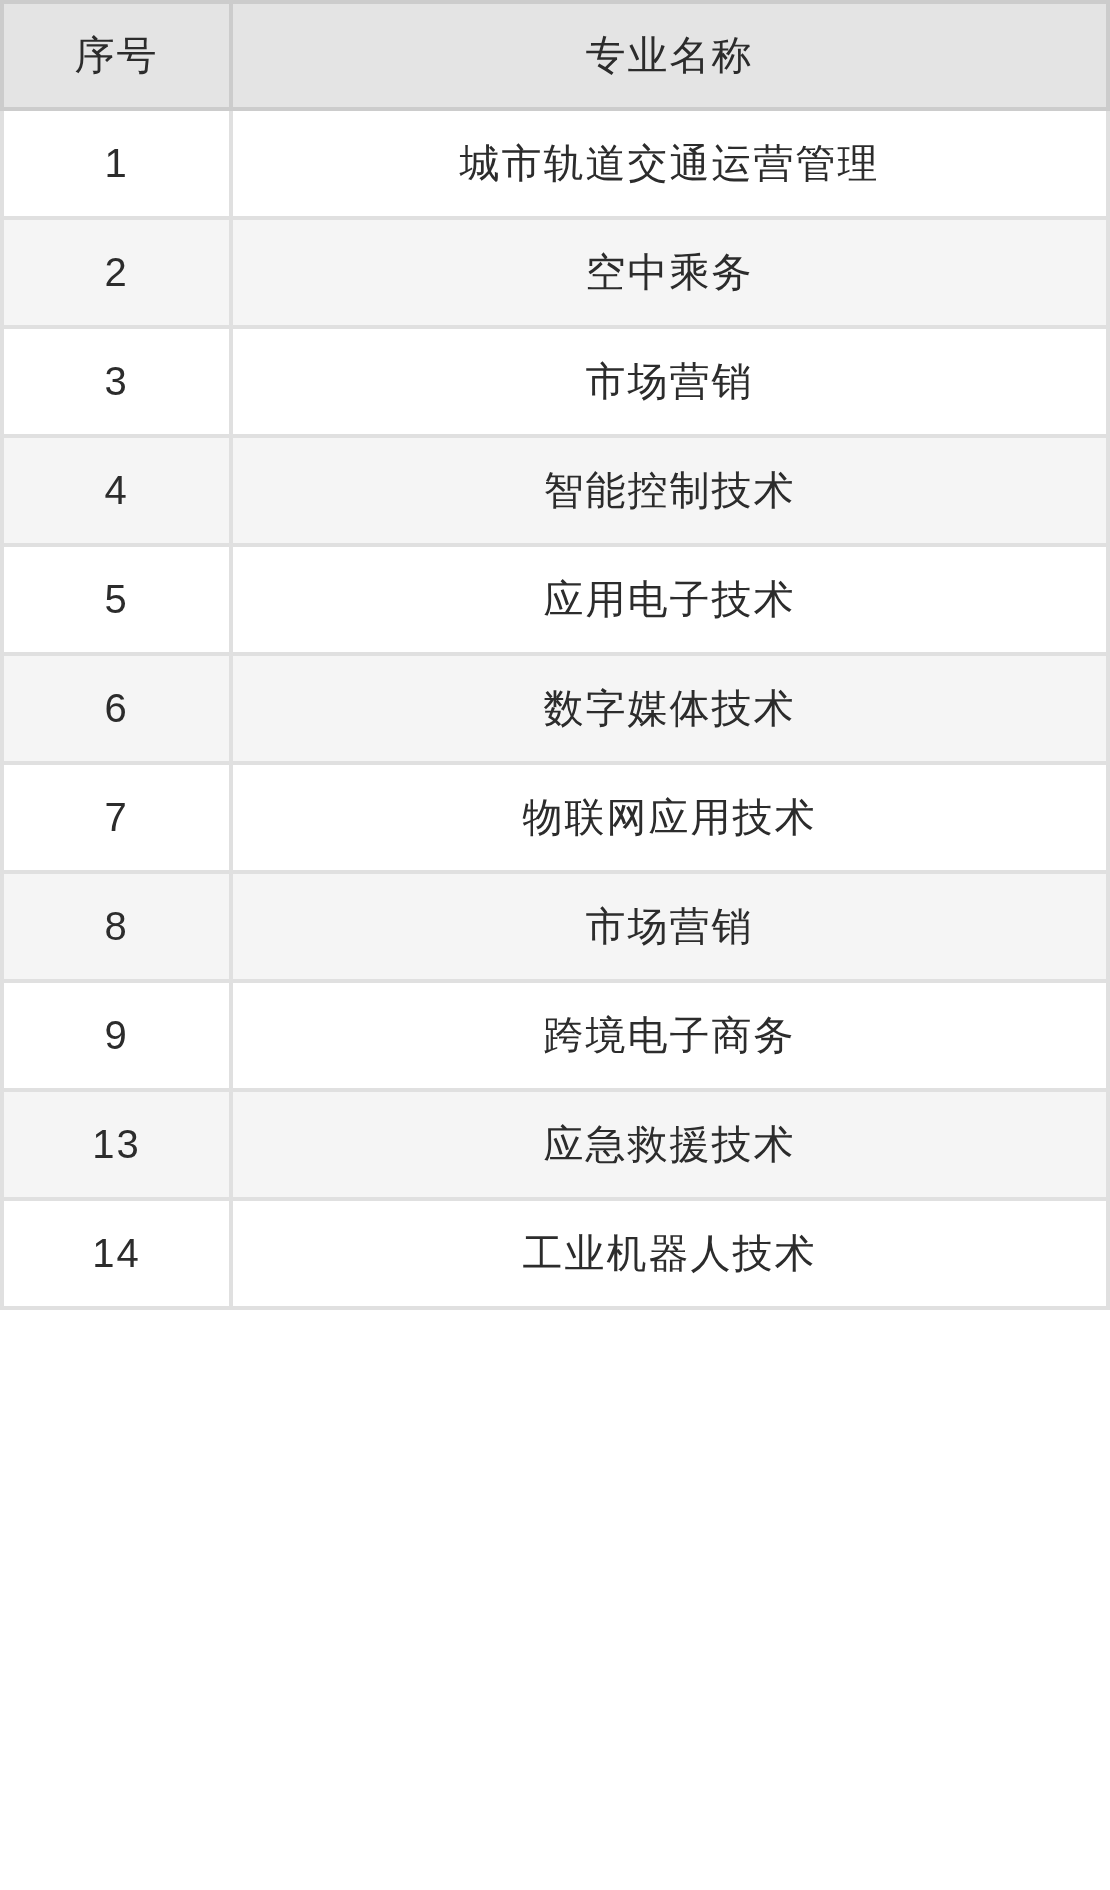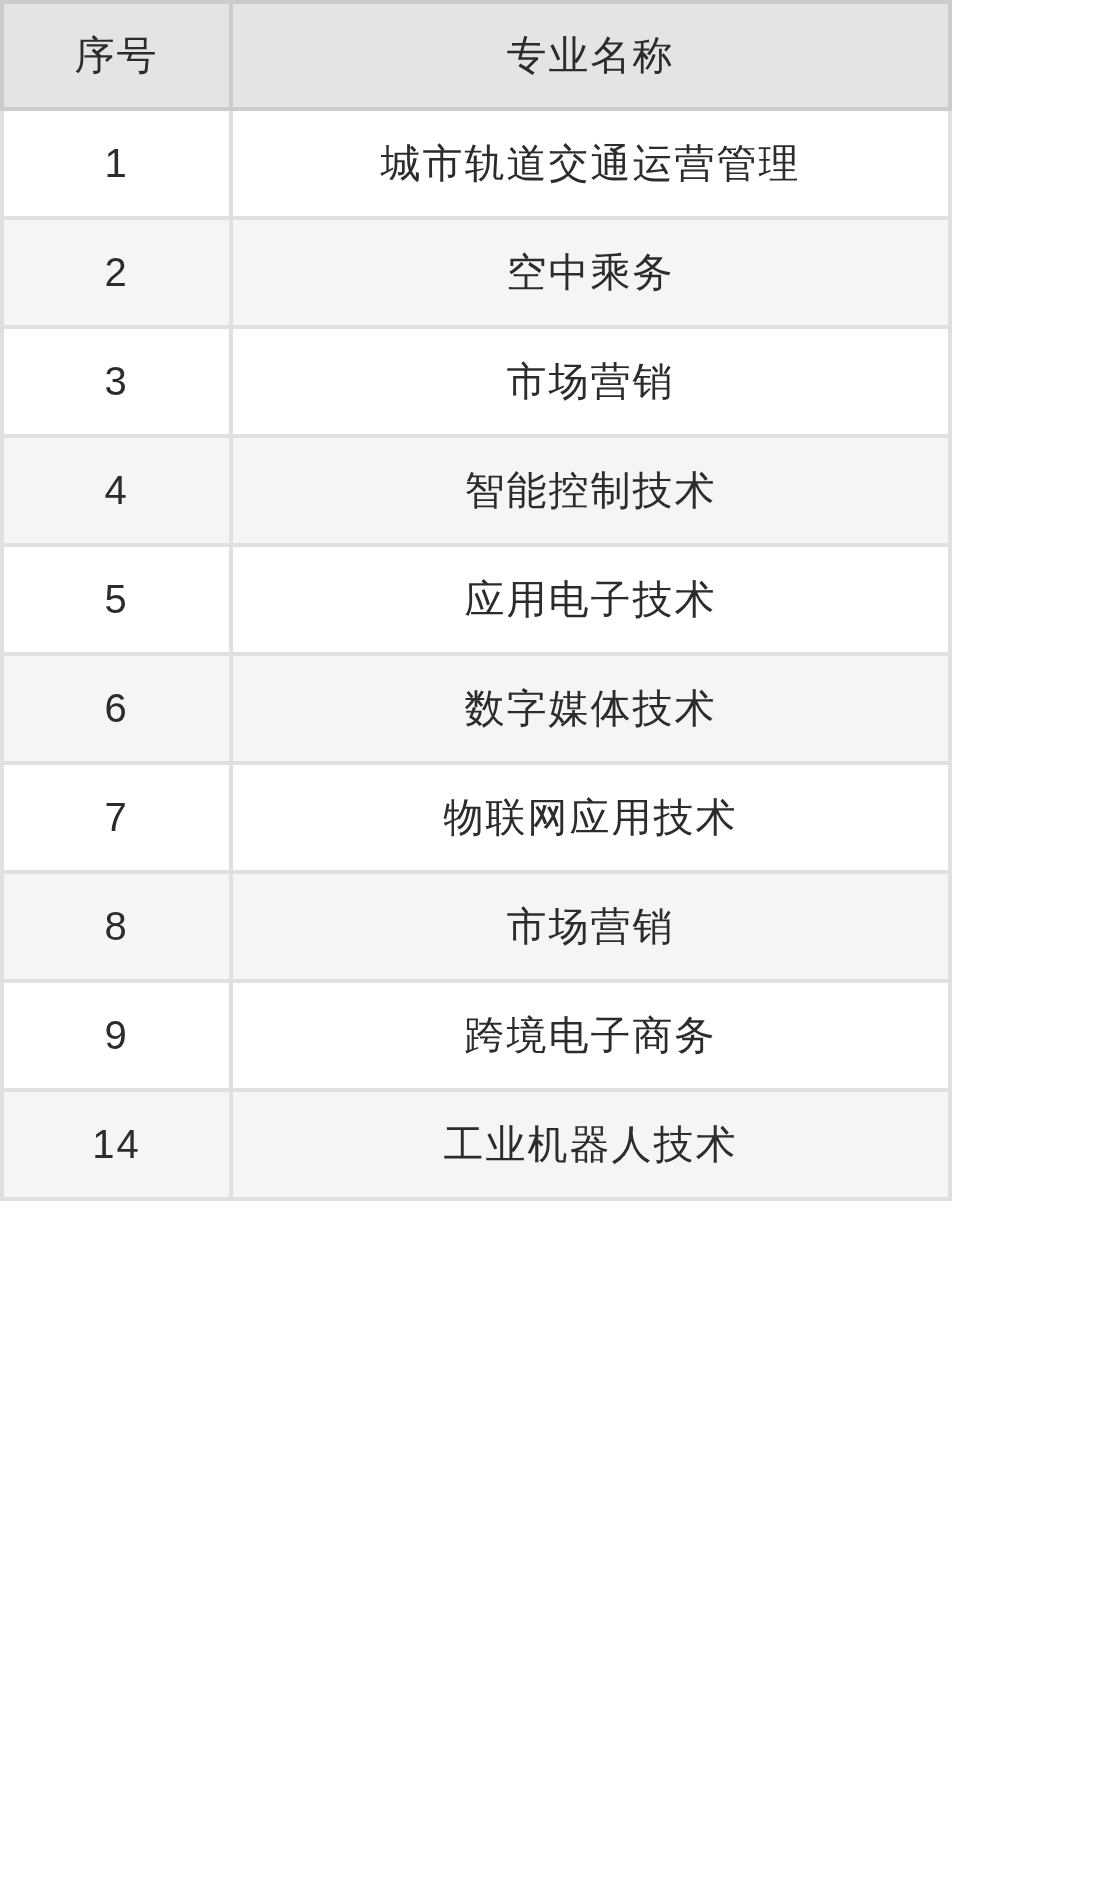--- a/index.html
+++ b/index.html
@@ -14,21 +14,21 @@
     margin: 0;
     padding: 0;
     background: #ffffff;
   }
   body {
     width: 1110px;
     font-family: "Liberation Sans", "DejaVu Sans", sans-serif;
     color: var(--text);
   }
   table.majors {
-    width: 952px;
+    width: 1110px;
     border-collapse: collapse;
     table-layout: fixed;
   }
   table.majors col.col-index { width: 229px; }
   table.majors th,
   table.majors td {
     text-align: center;
     vertical-align: middle;
     font-size: 40px;
     font-weight: 400;
@@ -96,17 +96,21 @@
     </tr>
     <tr>
       <td>8</td>
       <td>市场营销</td>
     </tr>
     <tr>
       <td>9</td>
       <td>跨境电子商务</td>
     </tr>
     <tr>
+      <td>13</td>
+      <td>应急救援技术</td>
+    </tr>
+    <tr>
       <td>14</td>
       <td>工业机器人技术</td>
     </tr>
   </tbody>
 </table>
 
 </body></html>

